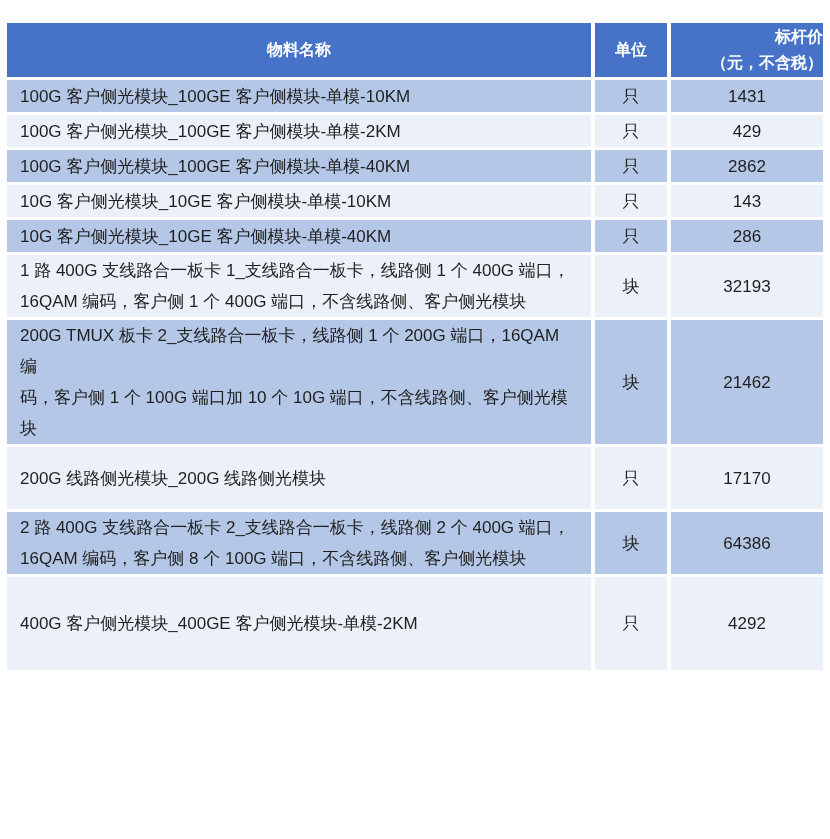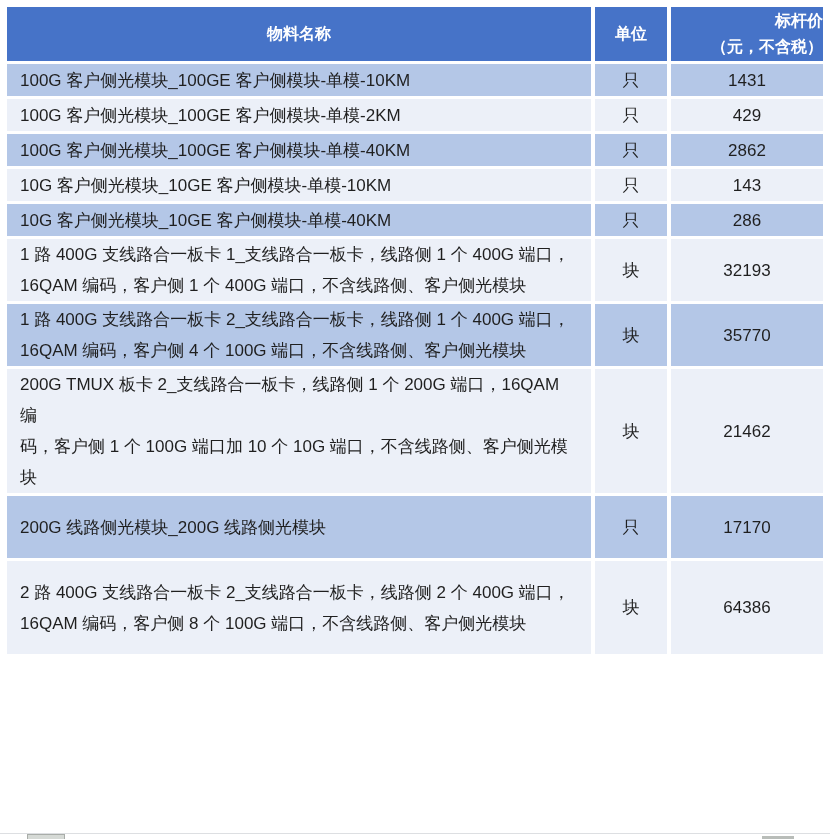--- a/index.html
+++ b/index.html
@@ -10,20 +10,21 @@
     background: #ffffff;
     overflow: hidden;
     font-family: "Liberation Sans", "DejaVu Sans", sans-serif;
     color: var(--body_text, #1f1f1f);
   }
   .page {
     position: relative;
     width: 830px;
     height: 605px;
     background: #ffffff;
+    margin-top: 16px;
   }
   table.price-table {
     position: absolute;
     left: 3px;
     top: 4px;
     border-collapse: separate;
     border-spacing: 4px 3px;
     table-layout: fixed;
     width: 824px;
   }
@@ -148,26 +149,20 @@
     </tr>
 
 
     <tr>
       <td class="material">1 路 400G 支线路合一板卡 1_支线路合一板卡，线路侧 1 个 400G 端口，
 16QAM 编码，客户侧 1 个 400G 端口，不含线路侧、客户侧光模块</td>
       <td class="unit">块</td>
       <td class="price">32193</td>
     </tr>
 
-    <tr>
-      <td class="material">1 路 400G 支线路合一板卡 2_支线路合一板卡，线路侧 1 个 400G 端口，
-16QAM 编码，客户侧 4 个 100G 端口，不含线路侧、客户侧光模块</td>
-      <td class="unit">块</td>
-      <td class="price">35770</td>
-    </tr>
 
 
     <tr>
       <td class="material">200G TMUX 板卡 2_支线路合一板卡，线路侧 1 个 200G 端口，16QAM 编
 码，客户侧 1 个 100G 端口加 10 个 10G 端口，不含线路侧、客户侧光模
 块</td>
       <td class="unit">块</td>
       <td class="price">21462</td>
     </tr>
 
@@ -178,20 +173,25 @@
     </tr>
 
 
     <tr>
       <td class="material">2 路 400G 支线路合一板卡 2_支线路合一板卡，线路侧 2 个 400G 端口，
 16QAM 编码，客户侧 8 个 100G 端口，不含线路侧、客户侧光模块</td>
       <td class="unit">块</td>
       <td class="price">64386</td>
     </tr>
 
+    <tr>
+      <td class="material">400G 客户侧光模块_400GE 客户侧光模块-单模-2KM</td>
+      <td class="unit">只</td>
+      <td class="price">4292</td>
+    </tr>
 
   </tbody>
   </table>
 
   <div class="bottom-line"></div>
   <div class="artifact-left"></div>
   <div class="artifact-right"></div>
 
 </div>
 

